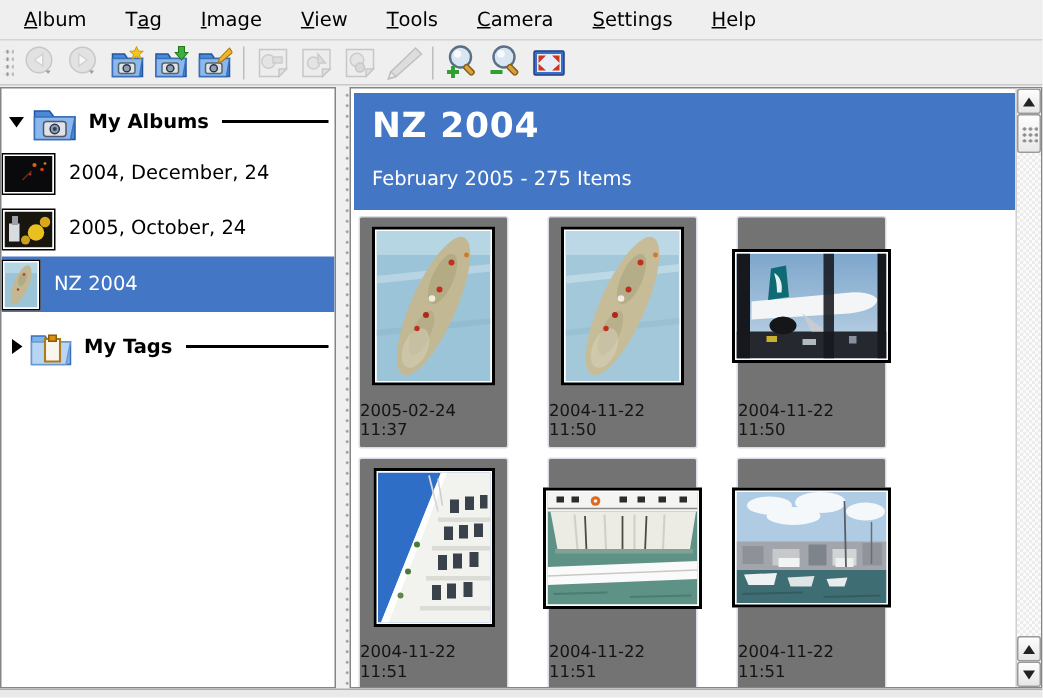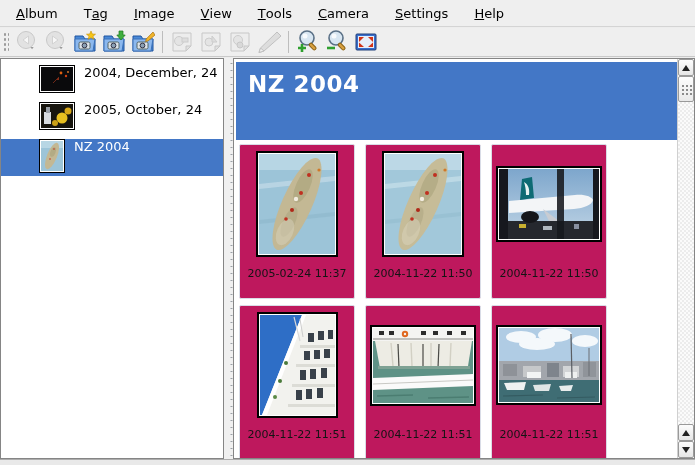--- a/index.html
+++ b/index.html
@@ -27,38 +27,38 @@
   
   .sidebar { width:224px; background:#fff; border:1px solid #858585; overflow:hidden; font-size:13px; }
   .tree { padding-top:6px; }
   .tree-header { display:flex; align-items:center; height:32px; padding-left:5px; font-weight:bold; }
   .exp-down { width:0; height:0; border-left:5px solid transparent; border-right:5px solid transparent;
               border-top:7px solid #000; margin-right:4px; }
   .exp-right { width:0; height:0; border-top:5px solid transparent; border-bottom:5px solid transparent;
                border-left:7px solid #000; margin-right:4px; margin-left:2px; }
   .tree-header .hlabel { margin-left:7px; white-space:nowrap; }
   .tree-line { flex:1; border-top:2px solid #000; margin:0 4px 0 9px; }
-  .album-row { display:flex; align-items:flex-start; height:37px; padding-left:38px; }
+  .album-row { display:flex; align-items:center; height:37px; }
   .album-row.selected { background:#4377c6; color:#fff; }
   .thumb-s { border:1px solid #000; background:#fff; padding:1px; line-height:0; margin-right:9px; }
   .tree-gap { height:7px; }
 
   
   .splitter { width:9px; background:#f0f0f0;
               background-image:radial-gradient(#9aa0a6 0.9px, transparent 1.1px);
               background-size:9px 7px; background-position:3px 2px; cursor:col-resize; }
 
   
   .mainview { flex:1; border:1px solid #858585; background:#fff; display:flex; overflow:hidden; }
   .view-content { flex:1; overflow:hidden; padding-top:3px; }
   .banner { height:78px; background:#4377c6; color:#fff; margin-left:2px; padding:9px 0 0 12px; }
   .banner h1 { font-size:23px; font-weight:bold; letter-spacing:0.5px; }
   .banner .sub { font-size:13px; margin-top:15px; }
   .grid { padding:4px 0 0 5px; display:grid; grid-template-columns:repeat(3,120px); gap:6px; }
-  .cell { width:116px; height:155px; background:#be185d; border:1px solid #d9dce6; border-radius:2px;
+  .cell { width:100px; height:155px; background:#737373; border:1px solid #d9dce6; border-radius:2px;
           display:flex; flex-direction:column; align-items:center; }
   .thumb-wrap { height:118px; display:flex; align-items:center; justify-content:center; }
   .photo { border:2px solid #000; background:#fff; padding:1px; line-height:0; }
   .date { font-size:11px; color:#141414; margin-top:4px; }
 
   
   .v-scrollbar { width:17px; display:flex; flex-direction:column; background:#fafafa; border-left:1px solid #d0d0d0; }
   .sb-btn { height:17px; background:linear-gradient(#fdfdfd,#e6e6e6); border:1px solid #9a9a9a; border-radius:2px;
             display:flex; align-items:center; justify-content:center; flex:0 0 auto; }
   .sb-thumb { height:26px; background:linear-gradient(#fdfdfd,#e9e9e9); border:1px solid #9a9a9a; border-radius:2px;
@@ -200,20 +200,32 @@
       <path d="M5,17 L5,12.5 L10,17 Z" fill="#d23418"></path>
       <path d="M19,17 L14,17 L19,12.5 Z" fill="#d23418"></path>
     </svg>
   </div>
 </div>
 
 <div class="content">
 
   <div class="sidebar">
     <div class="tree">
+      <div class="tree-header">
+        <div class="exp-down"></div>
+        <svg width="32" height="27" viewBox="0 0 32 27">
+          <path d="M3,6 L13,6 L16,10 L30,10 L30,25 L3,25 Z" fill="#4a8ad8" stroke="#1f55a0"></path>
+          <path d="M3,10 L30,10 L27,25 L3,25 Z" fill="#8cb8ee" stroke="#3a70b8"></path>
+          <rect x="9" y="13" width="15" height="10" rx="2" fill="#dde3e8" stroke="#556"></rect>
+          <circle cx="16.5" cy="18" r="3.1" fill="#8aa0b4" stroke="#334"></circle>
+          <circle cx="16.5" cy="18" r="1.4" fill="#345"></circle>
+        </svg>
+        <span class="hlabel">My Albums</span>
+        <div class="tree-line"></div>
+      </div>
 
       <div class="album-row">
         <span class="thumb-s">
           <svg width="32" height="24" viewBox="0 0 32 24">
             <rect width="32" height="24" fill="#0a0a0c"></rect>
             <circle cx="20" cy="6" r="1.4" fill="#e06010"></circle>
             <circle cx="25" cy="9" r="1.2" fill="#d04010"></circle>
             <circle cx="17" cy="12" r="1" fill="#b03818"></circle>
             <circle cx="27" cy="5" r="0.9" fill="#e08030"></circle>
             <path d="M12,16 L18,10" stroke="#702818" stroke-width="1"></path>
@@ -245,30 +257,42 @@
             <ellipse cx="12" cy="11" rx="2.5" ry="5" transform="rotate(22 12 11)" fill="#a8a27a" opacity="0.6"></ellipse>
             <circle cx="13" cy="8" r="0.8" fill="#c03020"></circle>
             <circle cx="9" cy="18" r="0.8" fill="#c03020"></circle>
           </svg>
         </span>
         <span>NZ 2004</span>
       </div>
 
       <div class="tree-gap"></div>
 
+      <div class="tree-header">
+        <div class="exp-right"></div>
+        <svg width="30" height="27" viewBox="0 0 30 27">
+          <path d="M2,6 L11,6 L14,10 L28,10 L28,25 L2,25 Z" fill="#7fb2e8" stroke="#3a70b8"></path>
+          <path d="M2,10 L28,10 L25,25 L2,25 Z" fill="#b8d6f4" stroke="#6a9ad0"></path>
+          <path d="M11,8 L21,8 L21,23 L11,23 Z" fill="#faf6ee" stroke="#b07818" stroke-width="1.4"></path>
+          <rect x="13.5" y="5.5" width="5" height="4" fill="#d89010" stroke="#8a5c08"></rect>
+        </svg>
+        <span class="hlabel">My Tags</span>
+        <div class="tree-line"></div>
+      </div>
     </div>
   </div>
 
   <div class="splitter"></div>
 
   <div class="mainview">
     <div class="view-content">
 
       <div class="banner">
         <h1>NZ 2004</h1>
+        <div class="sub">February 2005 - 275 Items</div>
       </div>
 
       <div class="grid">
 
         <div class="cell">
           <div class="thumb-wrap">
             <span class="photo">
               <svg width="76" height="100" viewBox="0 0 76 100">
                 <rect width="76" height="100" fill="#9cc4d8"></rect>
                 <rect width="76" height="16" fill="#b7d6e4"></rect>

